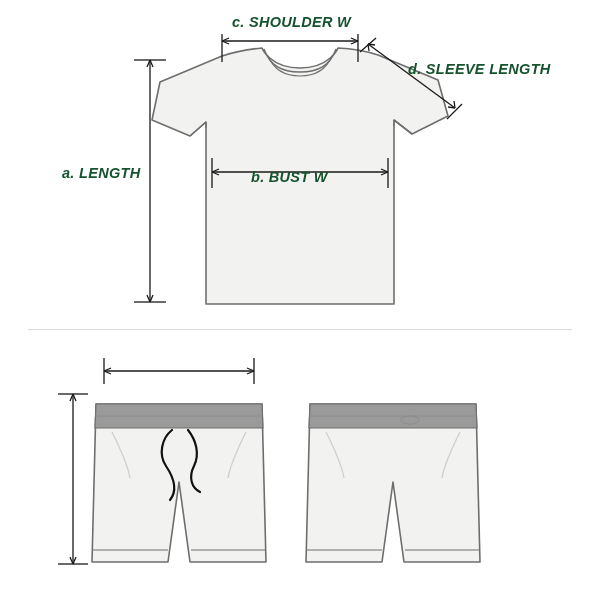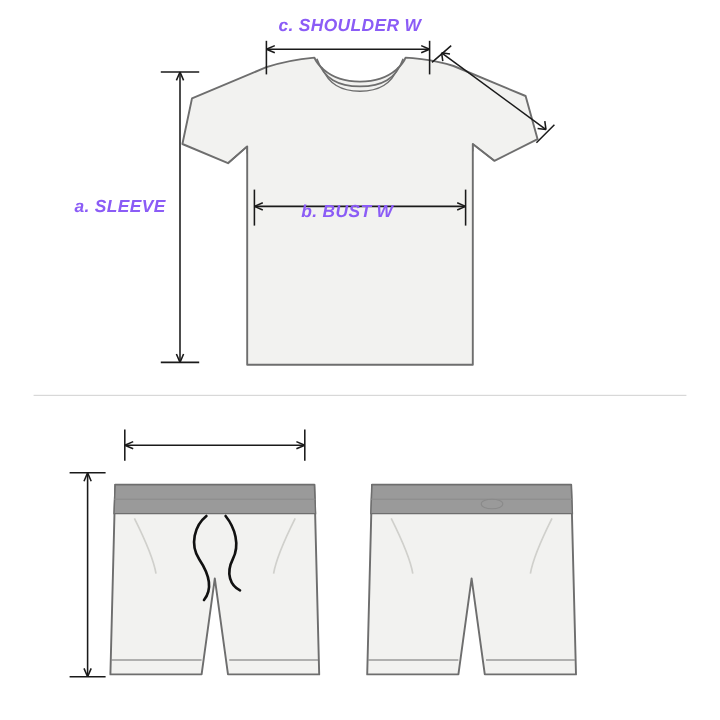--- a/index.html
+++ b/index.html
@@ -37,21 +37,21 @@
     position: absolute;
     left: 0;
     top: 0;
   }
   .label {
     position: absolute;
     font-family: "Liberation Sans", sans-serif;
     font-style: italic;
     font-weight: bold;
     font-size: 14.5px;
-    color: #8b5cf6;
+    color: #14532d;
     letter-spacing: 0.3px;
     white-space: nowrap;
   }
   #lbl-shoulder { left: 232px; top: 14px; }
   #lbl-sleeve   { left: 408px; top: 61px; }
   #lbl-bust     { left: 251px; top: 169px; }
   #lbl-length   { left: 62px;  top: 165px; }
 </style>
 </head>
 <body>
@@ -117,22 +117,23 @@
       <g stroke="#1a1a1a" stroke-width="1.3" fill="none">
         <line x1="134" y1="60" x2="166" y2="60"></line>
         <line x1="134" y1="302" x2="166" y2="302"></line>
         <line x1="150" y1="60" x2="150" y2="302"></line>
         <path d="M150,60 L147,67 M150,60 L153,67"></path>
         <path d="M150,302 L147,295 M150,302 L153,295"></path>
       </g>
     </svg>
 
     <div class="label" id="lbl-shoulder">c. SHOULDER W</div>
+    <div class="label" id="lbl-sleeve">d. SLEEVE LENGTH</div>
     <div class="label" id="lbl-bust">b. BUST W</div>
-    <div class="label" id="lbl-length">a. SLEEVE</div>
+    <div class="label" id="lbl-length">a. LENGTH</div>
   </div>
 
   <div class="panel" id="panel-bottom">
 
     <svg class="art" width="600" height="268" viewBox="0 0 600 268">
 
       <g>
         <path d="M96,72
                  L262,72
                  L266,230

